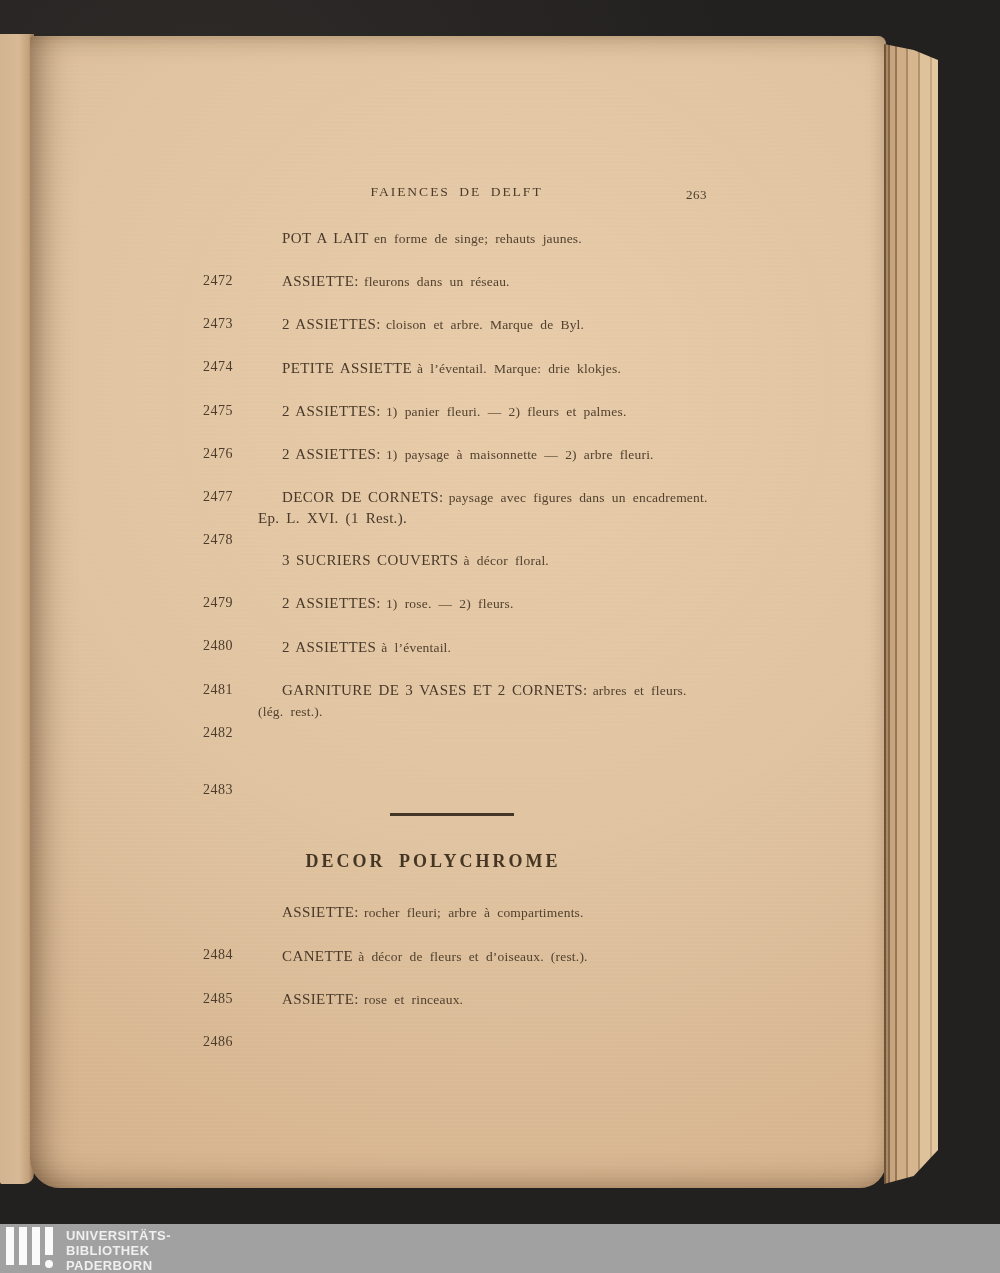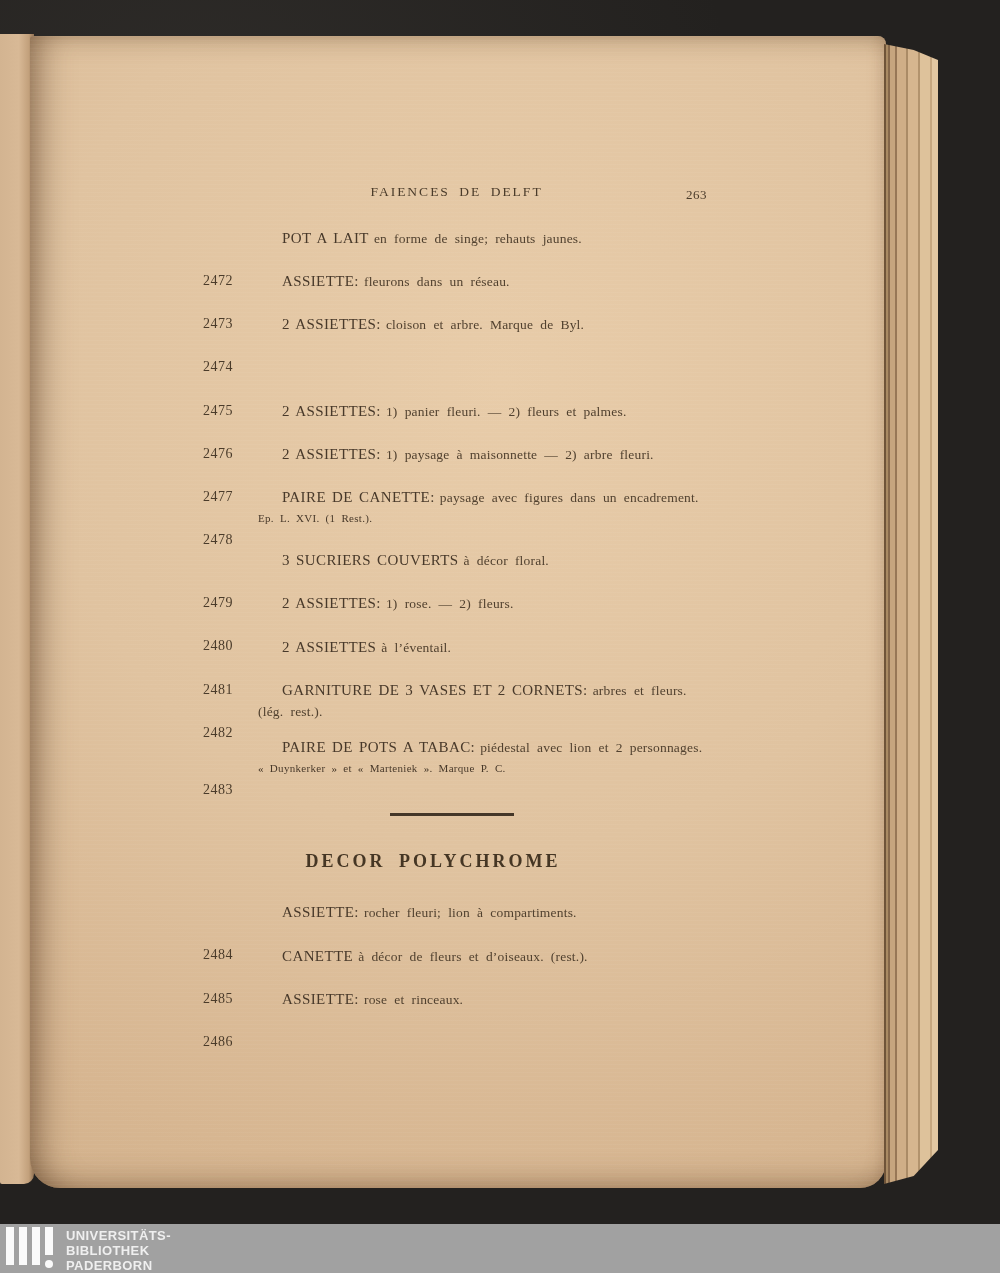--- a/index.html
+++ b/index.html
@@ -48,21 +48,21 @@
     font-size:13.5px;letter-spacing:2px;word-spacing:4px;color:#4a3b2a;
   }
   .page-number{position:absolute;left:686px;top:187px;font-size:13px;letter-spacing:.5px;color:#4a3b2a;}
   .entry{position:absolute;left:203px;width:512px;line-height:20px;}
   .entry .num{
     position:absolute;left:0;top:0;width:46px;font-size:14px;color:#4a3b2a;letter-spacing:.5px;margin-top:43px;
   }
   .entry .txt{display:block;margin-left:55px;width:452px;}
   .entry .tt{font-weight:normal;font-size:15px;letter-spacing:.4px;word-spacing:2px;color:#48392a;margin-right:5px;margin-left:24px;}
   .entry .dd{font-size:13.5px;letter-spacing:.2px;word-spacing:3.5px;color:#51412f;}
-  .entry .tail{display:block;font-size:11px;letter-spacing:.3px;word-spacing:3px;color:#48392a;}
+  .entry .tail{display:block;font-size:15px;letter-spacing:.3px;word-spacing:3px;color:#48392a;}
   .section-divider{
     position:absolute;left:390px;top:813px;width:124px;height:3px;background:#443627;
   }
   .section-heading{
     position:absolute;left:203px;top:851px;width:460px;text-align:center;
     font-size:18px;font-weight:600;letter-spacing:3px;word-spacing:6px;color:#453624;
   }
   
   .band{
     position:absolute;left:0;top:1224px;width:1000px;height:49px;
@@ -101,60 +101,60 @@
     <div class="entry" style="top:271px">
       <span class="num">2473</span>
       <span class="txt"><span class="tt">ASSIETTE:</span><span class="dd">fleurons dans un réseau.</span></span>
     </div>
     <div class="entry" style="top:314px">
       <span class="num">2474</span>
       <span class="txt"><span class="tt">2 ASSIETTES:</span><span class="dd">cloison et arbre. Marque de Byl.</span></span>
     </div>
     <div class="entry" style="top:358px">
       <span class="num">2475</span>
+      <span class="txt"><span class="tt">PETITE ASSIETTE</span><span class="dd">à l’éventail. Marque: drie klokjes.</span></span>
     </div>
     <div class="entry" style="top:401px">
       <span class="num">2476</span>
       <span class="txt"><span class="tt">2 ASSIETTES:</span><span class="dd">1) panier fleuri. — 2) fleurs et palmes.</span></span>
     </div>
     <div class="entry" style="top:444px">
       <span class="num">2477</span>
       <span class="txt"><span class="tt">2 ASSIETTES:</span><span class="dd">1) paysage à maisonnette — 2) arbre fleuri.</span></span>
     </div>
     <div class="entry" style="top:487px">
       <span class="num">2478</span>
-      <span class="txt"><span class="tt">PAIRE DE CANETTE:</span><span class="dd">paysage avec figures dans un encadrement.</span><span class="tail">Ep. L. XVI. (1 Rest.).</span></span>
+      <span class="txt"><span class="tt">DECOR DE CORNETS:</span><span class="dd">paysage avec figures dans un encadrement.</span><span class="tail">Ep. L. XVI. (1 Rest.).</span></span>
     </div>
     <div class="entry" style="top:550px">
       <span class="num">2479</span>
       <span class="txt"><span class="tt">3 SUCRIERS COUVERTS</span><span class="dd">à décor floral.</span></span>
     </div>
     <div class="entry" style="top:593px">
       <span class="num">2480</span>
       <span class="txt"><span class="tt">2 ASSIETTES:</span><span class="dd">1) rose. — 2) fleurs.</span></span>
     </div>
     <div class="entry" style="top:637px">
       <span class="num">2481</span>
       <span class="txt"><span class="tt">2 ASSIETTES</span><span class="dd">à l’éventail.</span></span>
     </div>
     <div class="entry" style="top:680px">
       <span class="num">2482</span>
       <span class="txt"><span class="tt">GARNITURE DE 3 VASES ET 2 CORNETS:</span><span class="dd">arbres et fleurs. (lég. rest.).</span></span>
     </div>
     <div class="entry" style="top:737px">
       <span class="num">2483</span>
-      <span class="txt"><span class="tt">PAIRE DE POTS A TABAC:</span><span class="dd">piédestal avec lion et 2 personnages.</span><span class="tail">« Duynkerker » et « Marteniek ». Marque P. C.</span></span>
     </div>
 
     <div class="section-divider"></div>
     <div class="section-heading">DECOR POLYCHROME</div>
 
     <div class="entry" style="top:902px">
       <span class="num">2484</span>
-      <span class="txt"><span class="tt">ASSIETTE:</span><span class="dd">rocher fleuri; lion à compartiments.</span></span>
+      <span class="txt"><span class="tt">ASSIETTE:</span><span class="dd">rocher fleuri; arbre à compartiments.</span></span>
     </div>
     <div class="entry" style="top:946px">
       <span class="num">2485</span>
       <span class="txt"><span class="tt">CANETTE</span><span class="dd">à décor de fleurs et d’oiseaux. (rest.).</span></span>
     </div>
     <div class="entry" style="top:989px">
       <span class="num">2486</span>
       <span class="txt"><span class="tt">ASSIETTE:</span><span class="dd">rose et rinceaux.</span></span>
     </div>
   </div>

